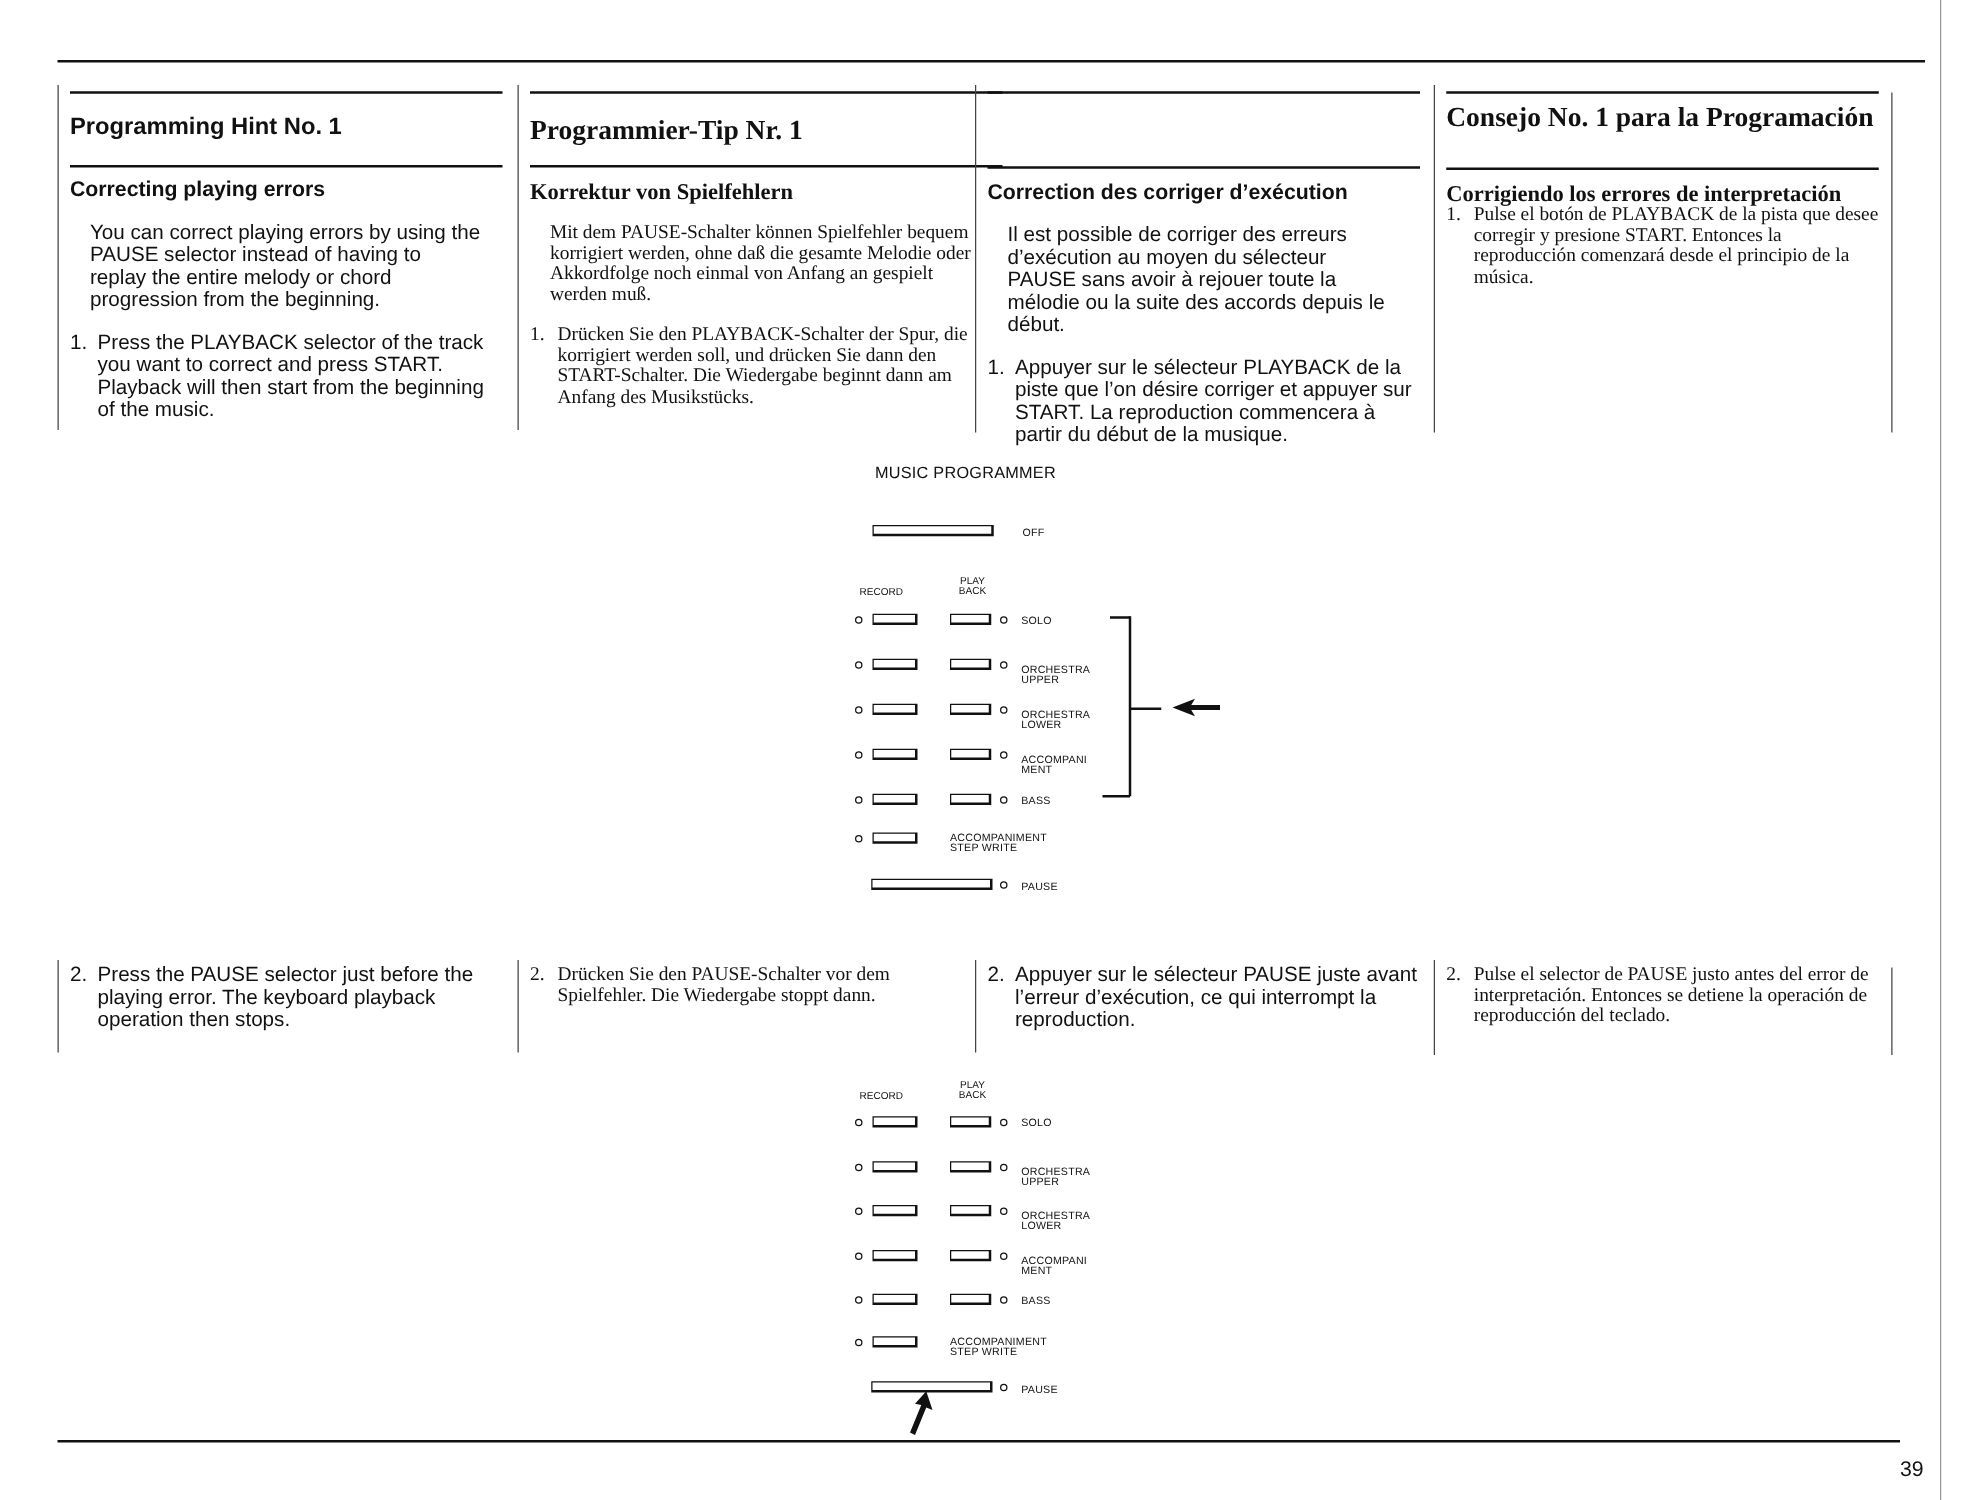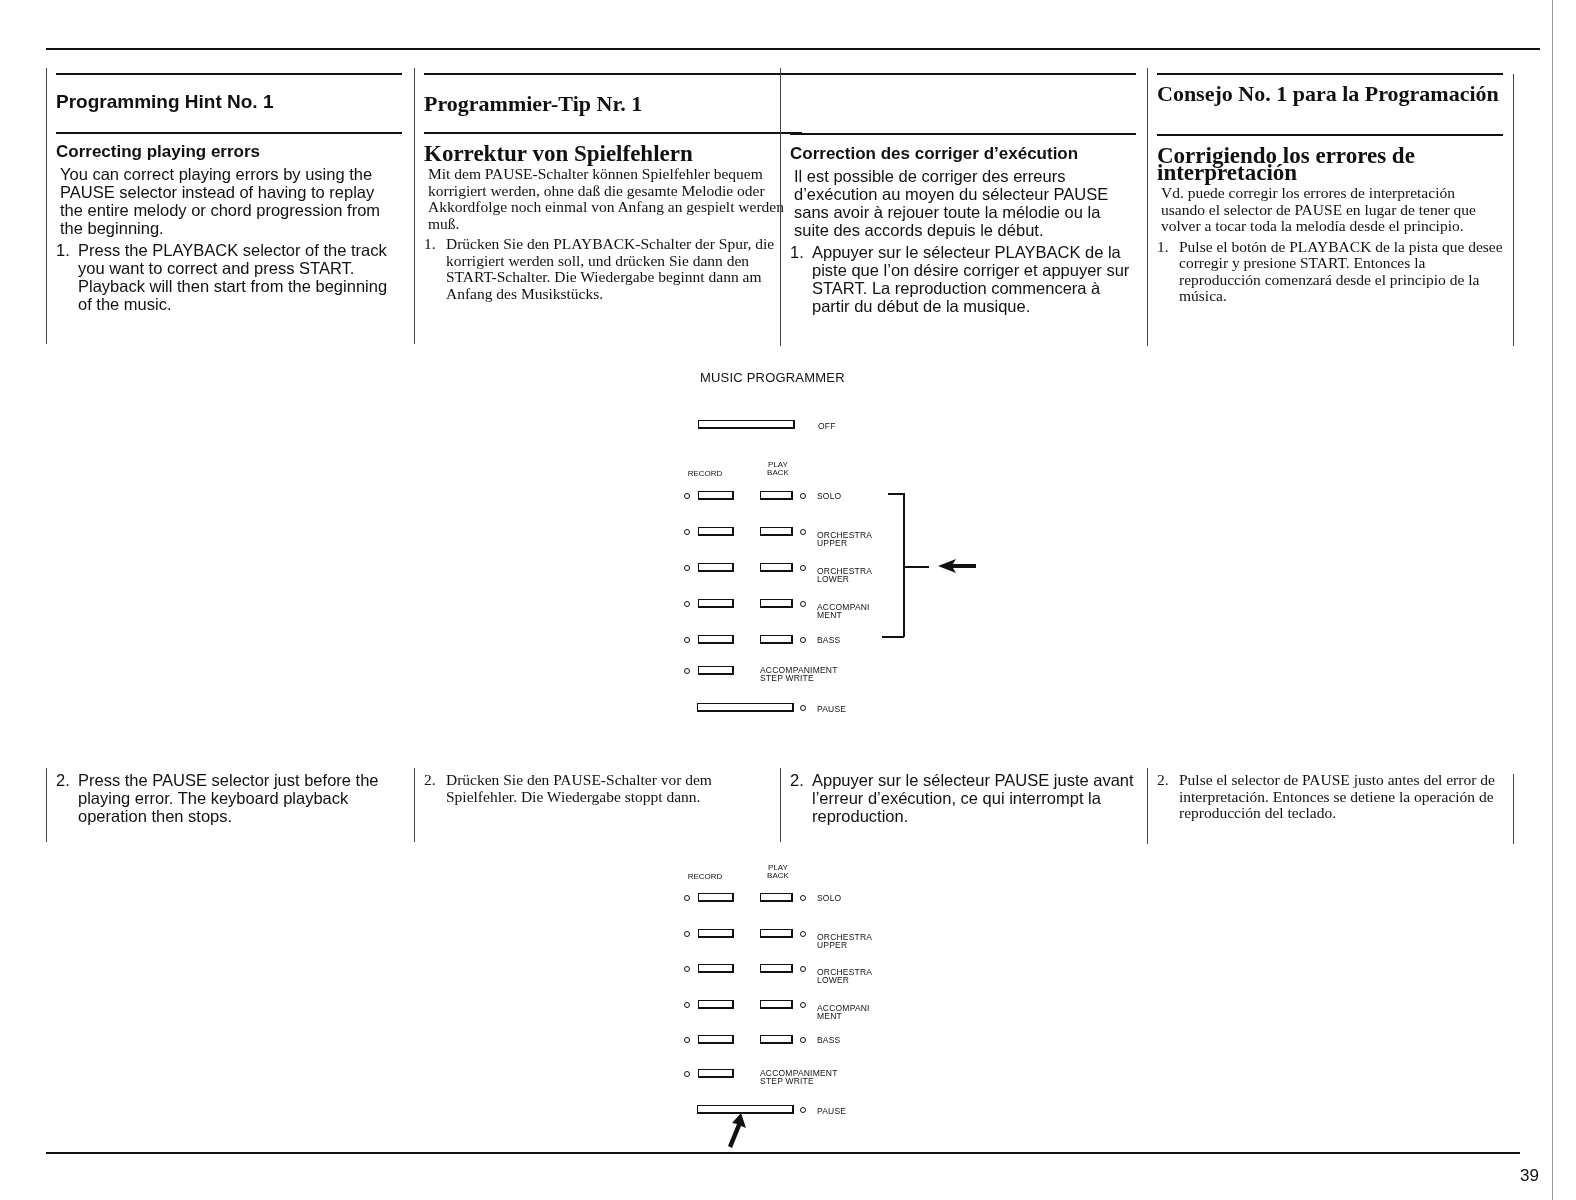--- a/index.html
+++ b/index.html
@@ -9,22 +9,22 @@
   .col { position:absolute; }
   .sans { font-family:"Liberation Sans", sans-serif; }
   .serif { font-family:"Liberation Serif", serif; }
   .title { font-weight:bold; font-size:21px; line-height:23px; margin:0; }
   .sans .title { font-size:19px; }
   .serif .title { font-size:22px; }
   .title-wrap { position:absolute; left:10px; right:0; }
   .title-bar { position:absolute; left:10px; right:0; height:2px; background:#111; }
   .sub { font-weight:bold; margin:0; }
   .sans .sub { font-size:17px; line-height:18px; }
-  .serif .sub { font-size:23px; line-height:17px; }
-  .body-text { margin:4px; }
+  .serif .sub { font-size:18px; line-height:17px; }
+  .body-text { margin:16px; }
   .sans .body-text { font-size:16.5px; line-height:18px; }
   .serif .body-text { font-size:15.5px; line-height:16.5px; }
   .step { display:flex; margin:0; }
   .step .num { width:22px; flex:none; }
   .sans .step { font-size:16.5px; line-height:18px; }
   .serif .step { font-size:15.5px; line-height:16.5px; }
   .content { position:absolute; left:10px; right:0; }
 
   .diagram { position:absolute; font-family:"Liberation Sans", sans-serif; color:#111; }
   .diag-title { position:absolute; font-size:13px; letter-spacing:0.2px; white-space:nowrap; }
@@ -91,21 +91,20 @@
 
 <div class="col serif" style="left:1147px; top:68px; width:356px; height:278px;">
   <div class="vrule" style="left:0; top:0; height:278px;"></div>
   <div class="title-bar" style="top:5px; height:1.5px;"></div>
   <div class="title-wrap" style="top:14px;">
       <h2 class="title">Consejo No. 1 para la Programación</h2>
     </div>
   <div class="title-bar" style="top:66px;"></div>
   <div class="content" style="top:79px;">
     <p class="sub">Corrigiendo los errores de interpretación</p>
-    <p class="body-text">Vd. puede corregir los errores de interpretación usando el selector de PAUSE en lugar de tener que volver a tocar toda la melodía desde el principio.</p>
     <div class="step">
         <span class="num">1.</span>
         <span>Pulse el botón de PLAYBACK de la pista que desee corregir y presione START. Entonces la reproducción comenzará desde el principio de la música.</span>
       </div>
   </div>
   <div class="vrule" style="left:366px; top:6px; height:272px;"></div>
 </div>
 
 <div class="diagram" style="left:670px; top:365px; width:320px; height:360px;">
   <div class="diag-title" style="left:30px; top:5px;">MUSIC PROGRAMMER</div>

